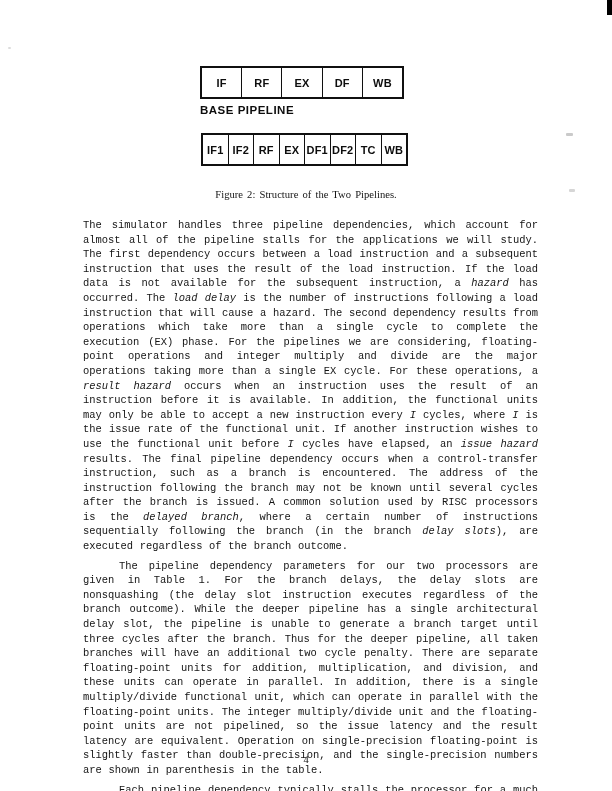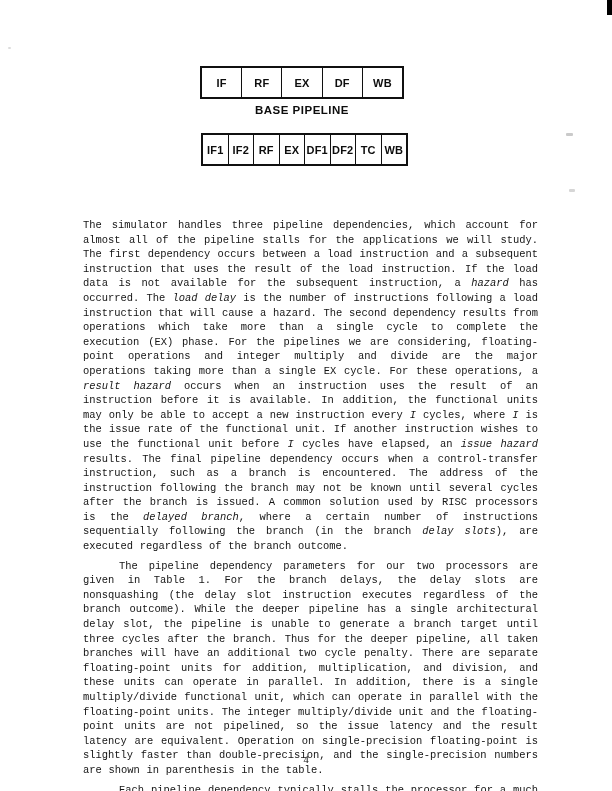--- a/index.html
+++ b/index.html
@@ -42,21 +42,20 @@
     justify-content: center;
     border-left: 1.5px solid #101010;
     font: bold 11px "Liberation Sans", sans-serif;
     letter-spacing: .2px;
     color: #0d0d0d;
   }
   .pipe-cell:first-child { border-left: none; }
 
   .pipe-label {
     position: absolute;
-    text-align: center;
     font: bold 11.5px "Liberation Sans", sans-serif;
     letter-spacing: .5px;
     color: #0d0d0d;
   }
   .pipe-label.base   { left: 200px; width: 204px; top: 104px; }
   .pipe-label.deeper { left: 201px; width: 207px; top: 166px; }
 
   .fig-caption {
     position: absolute;
     left: 0; top: 188px;
@@ -124,20 +123,21 @@
     <div class="pipe-cell">IF1</div>
     <div class="pipe-cell">IF2</div>
     <div class="pipe-cell">RF</div>
     <div class="pipe-cell">EX</div>
     <div class="pipe-cell">DF1</div>
     <div class="pipe-cell">DF2</div>
     <div class="pipe-cell">TC</div>
     <div class="pipe-cell">WB</div>
   </div>
 
+  <div class="fig-caption">Figure 2: Structure of the Two Pipelines.</div>
 
   <div class="body-col">
 
 
     <p class="para"><span>The simulator handles three pipeline dependencies, which account for almost all of the pipeline stalls for the applications we will study. The first dependency occurs between a load instruction and a subsequent instruction that uses the result of the load instruction. If the load data is not available for the subsequent instruction, a </span><i>hazard</i><span> has occurred. The </span><i>load delay</i><span> is the number of instructions following a load instruction that will cause a hazard. The second dependency results from operations which take more than a single cycle to complete the execution (EX) phase. For the pipelines we are considering, floating-point operations and integer multiply and divide are the major operations taking more than a single EX cycle. For these operations, a </span><i>result hazard</i><span> occurs when an instruction uses the result of an instruction before it is available. In addition, the functional units may only be able to accept a new instruction every </span><i>I</i><span> cycles, where </span><i>I</i><span> is the issue rate of the functional unit. If another instruction wishes to use the functional unit before </span><i>I</i><span> cycles have elapsed, an </span><i>issue hazard</i><span> results. The final pipeline dependency occurs when a control-transfer instruction, such as a branch is encountered. The address of the instruction following the branch may not be known until several cycles after the branch is issued. A common solution used by RISC processors is the </span><i>delayed branch</i><span>, where a certain number of instructions sequentially following the branch (in the branch </span><i>delay slots</i><span>), are executed regardless of the branch outcome.</span></p>
     <p class="para indent"><span>The pipeline dependency parameters for our two processors are given in Table 1. For the branch delays, the delay slots are nonsquashing (the delay slot instruction executes regardless of the branch outcome). While the deeper pipeline has a single architectural delay slot, the pipeline is unable to generate a branch target until three cycles after the branch. Thus for the deeper pipeline, all taken branches will have an additional two cycle penalty. There are separate floating-point units for addition, multiplication, and division, and these units can operate in parallel. In addition, there is a single multiply/divide functional unit, which can operate in parallel with the floating-point units. The integer multiply/divide unit and the floating-point units are not pipelined, so the issue latency and the result latency are equivalent. Operation on single-precision floating-point is slightly faster than double-precision, and the single-precision numbers are shown in parenthesis in the table.</span></p>
     <p class="para indent"><span>Each pipeline dependency typically stalls the processor for a much shorter duration than a remote memory access. However, pipeline stalls are much more frequent than remote memory accesses. Since the total number of pipeline stalls depends heavily on how well the compiler can hide these dependencies, it is important that the code be optimized with respect to the pipelines that are being simulated. In the MIPS compiling environment, pipeline scheduling is done by the assembler. We insure that the instrumented code is properly scheduled by replacing the standard MIPS assembler with a parameterizable assembler developed at Stanford.</span></p>
 
 
     <p class="para justify-last"><span>The architecture simulator handles the multiplexing of multiple instruction streams on the multiple-context processor. For the blocked scheme, the simulator switches contexts on read misses. The cost of a context switch</span></p>

